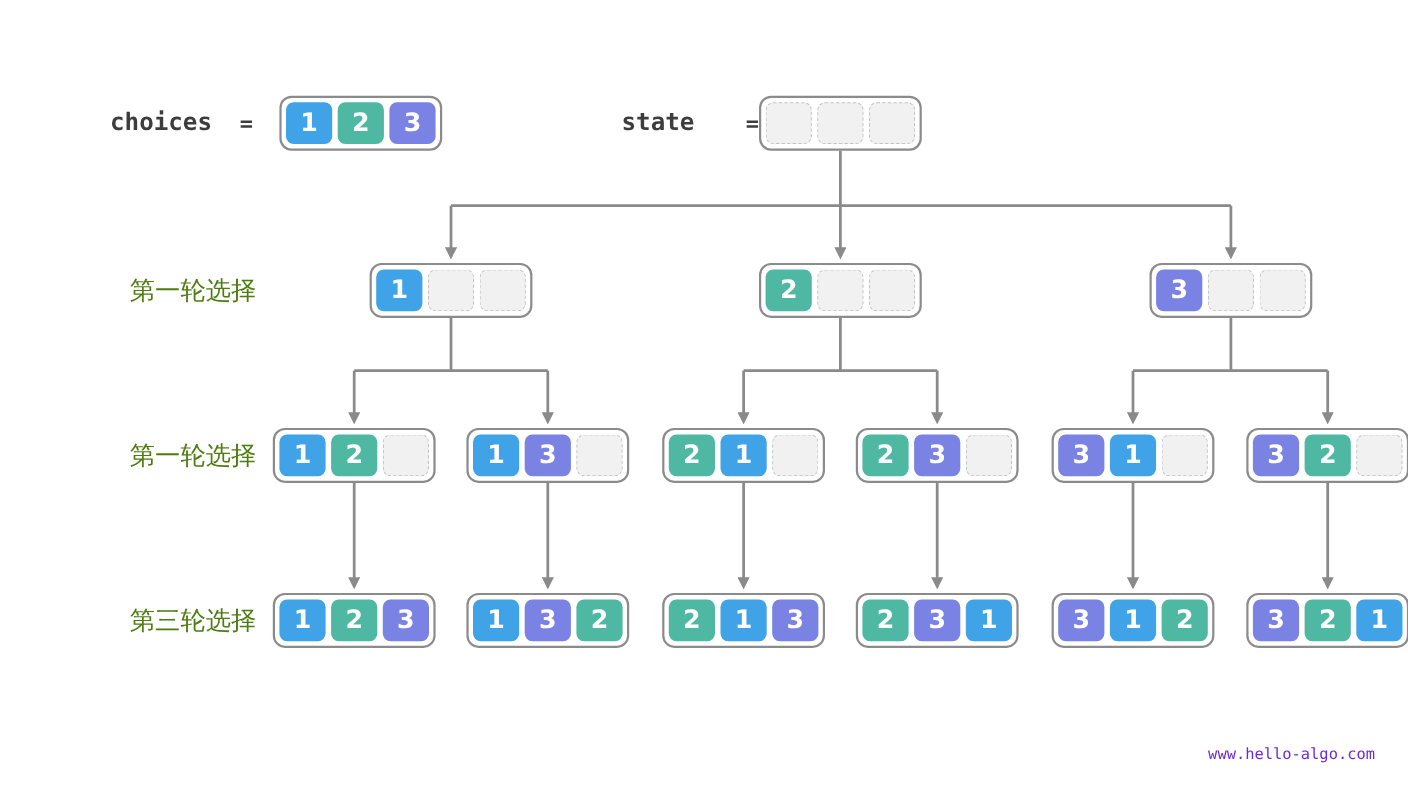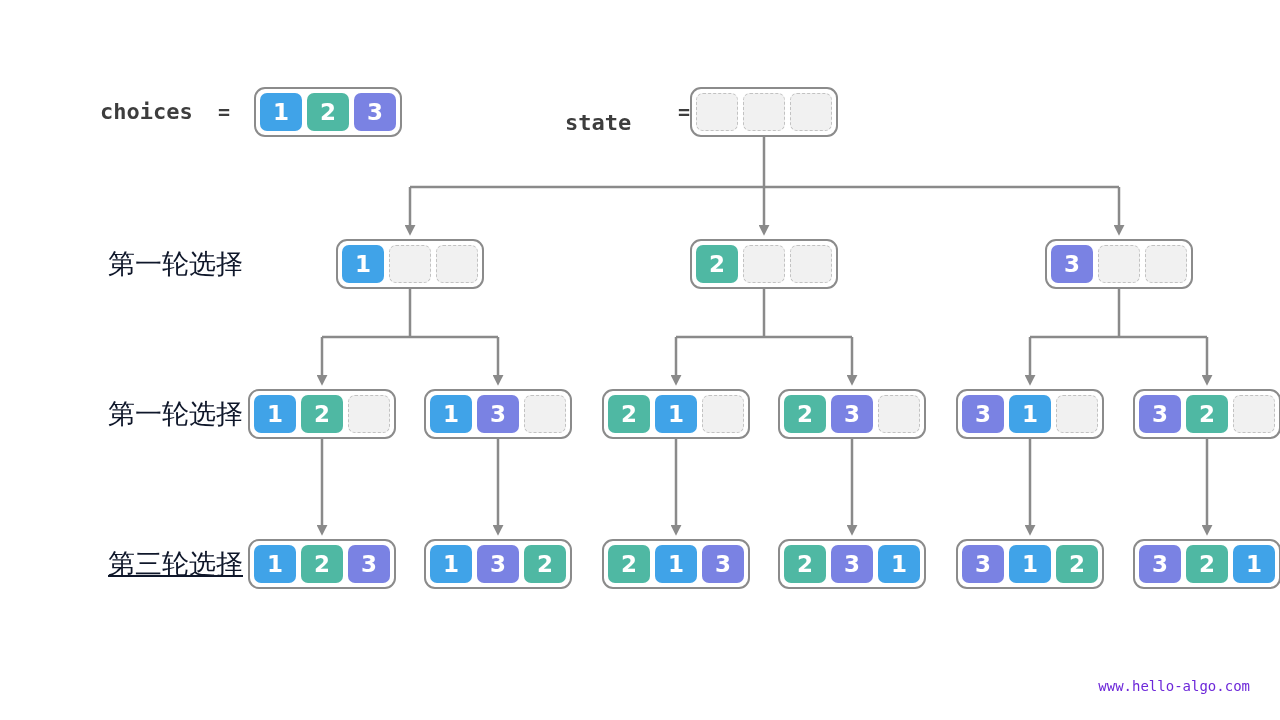--- a/index.html
+++ b/index.html
@@ -17,22 +17,22 @@
     font-weight:bold; font-size:22px; color:#3d3d3d;
     height:50px; line-height:50px; white-space:pre;
   }
   .heq {
     position:absolute;
     font-family:"DejaVu Sans Mono", monospace;
     font-weight:bold; font-size:20px; color:#3d3d3d;
     height:50px; line-height:50px;
   }
   .row-label {
-    position:absolute; left:66px;
-    font-size:27px; color:#0f172a;
+    position:absolute; left:76px;
+    font-size:23px; color:#4d7c0f;
     height:50px; line-height:50px;
   }
   .node {
     position:absolute; width:148px; height:50px; box-sizing:border-box;
     border:2px solid #8b8b8b; border-radius:11px; background:#ffffff;
     display:flex; align-items:center; justify-content:center;
     gap:5px; padding:4px;
   }
   .cell {
     flex:0 0 42px; width:42px; height:38px; border-radius:7px;
@@ -85,21 +85,21 @@
         <path d="M456 439 V532" marker-end="url(#ah)"></path>
         <path d="M634 439 V532" marker-end="url(#ah)"></path>
         <path d="M810 439 V532" marker-end="url(#ah)"></path>
         <path d="M988 439 V532" marker-end="url(#ah)"></path>
         <path d="M1165 439 V532" marker-end="url(#ah)"></path>
       </g>
   </svg>
 
   <div class="hlabel" style="left:58px; top:87px">choices</div>
   <div class="heq" style="left:176px; top:87px">=</div>
-  <div class="hlabel" style="left:523px; top:98px">state</div>
+  <div class="hlabel" style="left:523px; top:87px">state</div>
   <div class="heq" style="left:636px; top:87px">=</div>
 
   <div id="nodes-layer">
       <div class="node" style="left: 212px; top: 87px;">
         <div class="cell filled" style="background: rgb(64, 163, 232);">1</div>
         <div class="cell filled" style="background: rgb(79, 184, 163);">2</div>
         <div class="cell filled" style="background: rgb(122, 130, 227);">3</div>
       </div>
       <div class="node" style="left: 648px; top: 87px;">
         <div class="cell empty"></div>
@@ -146,21 +146,21 @@
       <div class="node" style="left: 914px; top: 389px;">
         <div class="cell filled" style="background: rgb(122, 130, 227);">3</div>
         <div class="cell filled" style="background: rgb(64, 163, 232);">1</div>
         <div class="cell empty"></div>
       </div>
       <div class="node" style="left: 1091px; top: 389px;">
         <div class="cell filled" style="background: rgb(122, 130, 227);">3</div>
         <div class="cell filled" style="background: rgb(79, 184, 163);">2</div>
         <div class="cell empty"></div>
       </div>
-      <div class="row-label" style="top: 539px; text-decoration: underline;">第三轮选择</div>
+      <div class="row-label" style="top: 539px;">第三轮选择</div>
       <div class="node" style="left: 206px; top: 539px;">
         <div class="cell filled" style="background: rgb(64, 163, 232);">1</div>
         <div class="cell filled" style="background: rgb(79, 184, 163);">2</div>
         <div class="cell filled" style="background: rgb(122, 130, 227);">3</div>
       </div>
       <div class="node" style="left: 382px; top: 539px;">
         <div class="cell filled" style="background: rgb(64, 163, 232);">1</div>
         <div class="cell filled" style="background: rgb(122, 130, 227);">3</div>
         <div class="cell filled" style="background: rgb(79, 184, 163);">2</div>
       </div>

